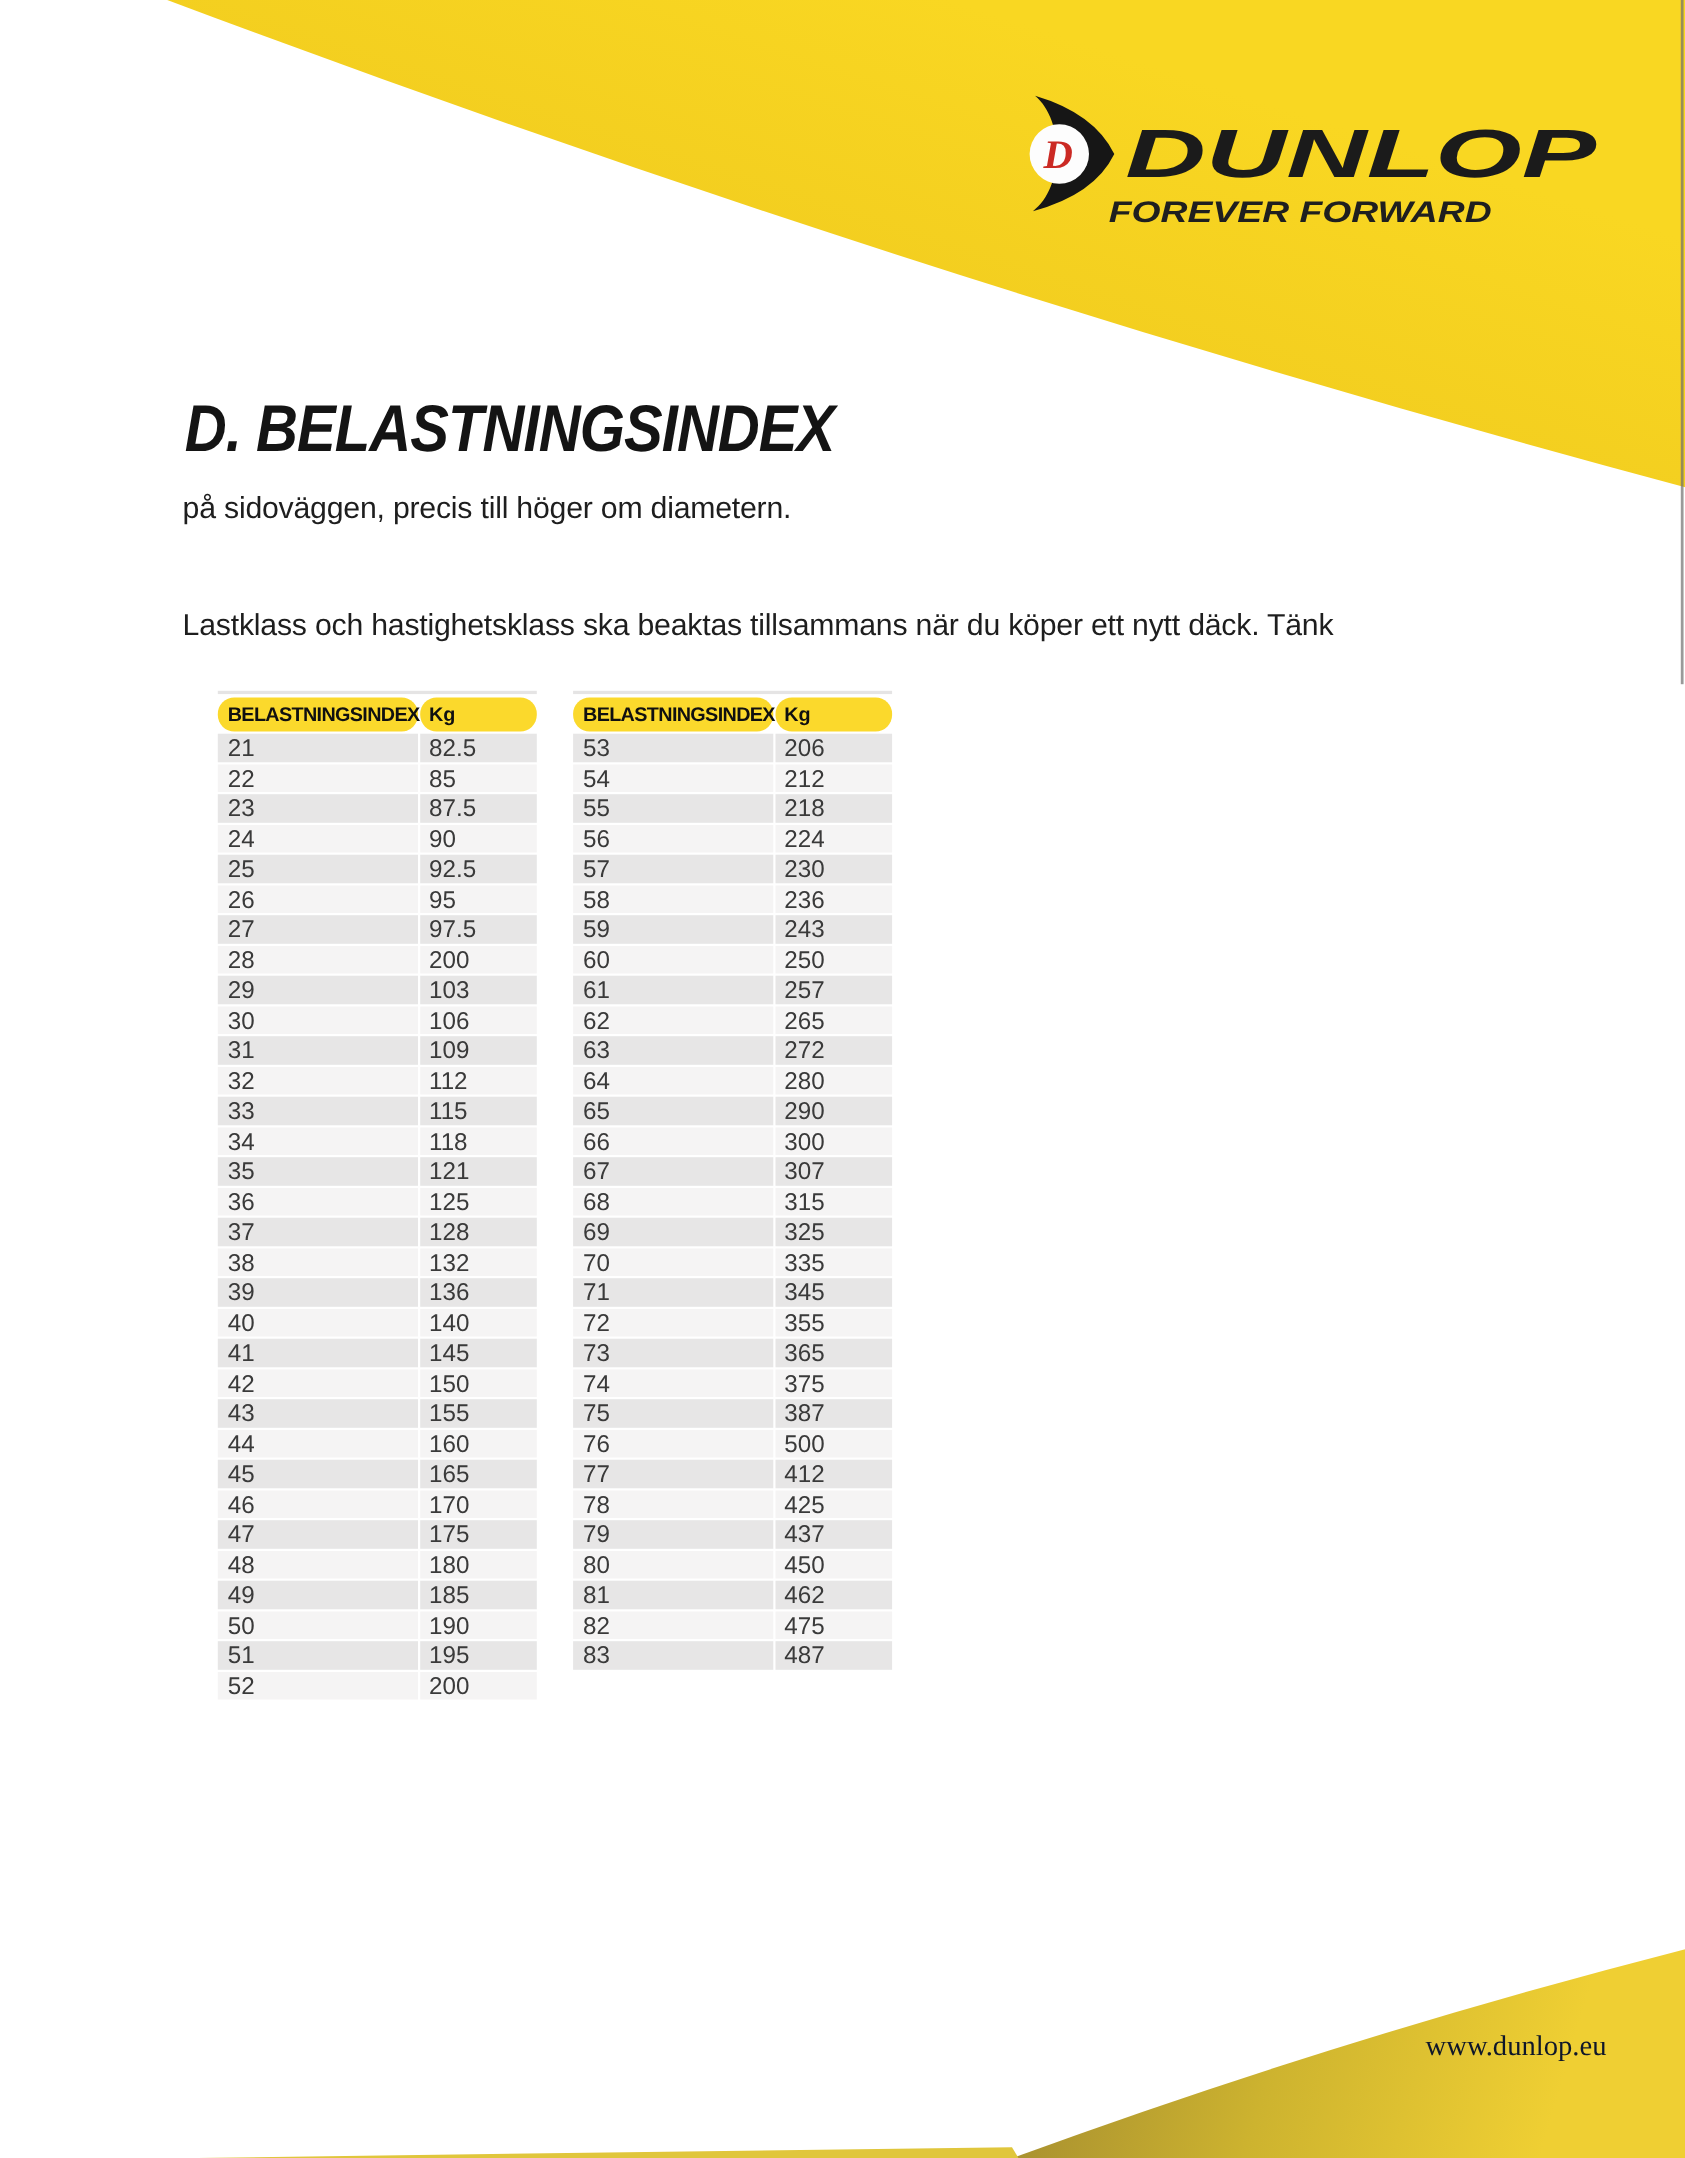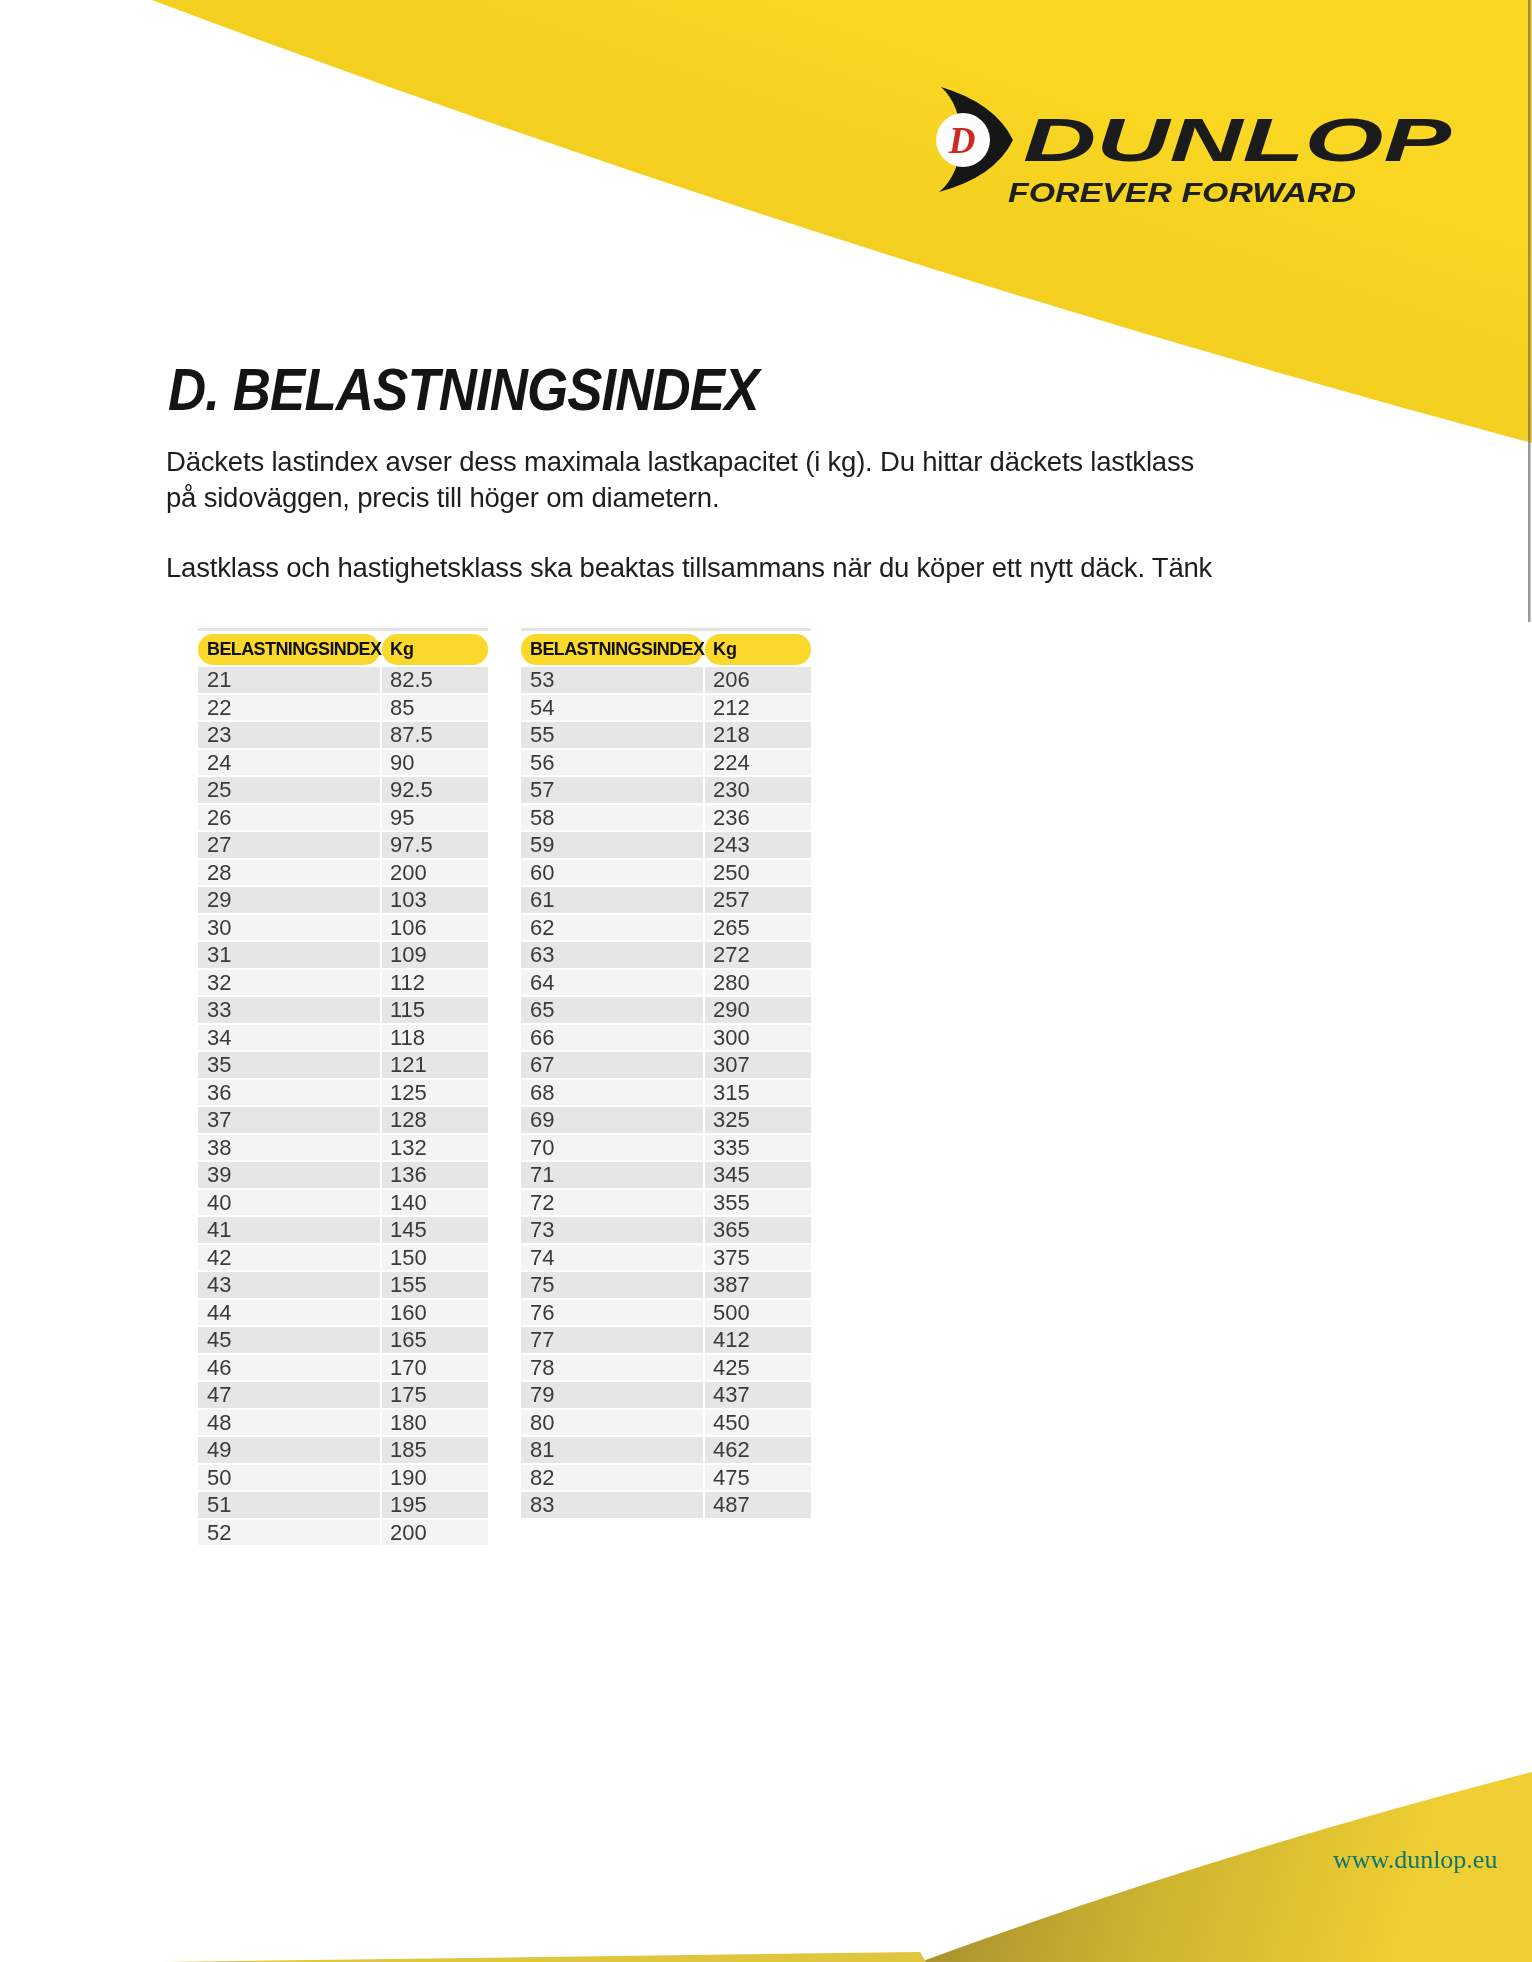--- a/index.html
+++ b/index.html
@@ -33,23 +33,22 @@
   .th-kg { flex:1; padding-left:8px; font-size:18px; }
   .trow { display:flex; height:25.5px; margin-bottom:2px; }
   .tcell { line-height:25.5px; font-size:22px; color:#3a3a3a; }
   .tcell-index { width:173px; padding-left:9px; margin-right:2px; }
   .tcell-kg { flex:1; padding-left:8px; }
   .trow.dark  .tcell { background:#E7E6E6; }
   .trow.light .tcell { background:#F5F4F4; }
 
   .footer-link {
     position:absolute; left:1296px; top:1845px;
-    font-family:"Liberation Serif", serif; font-size:26px; color:#0f766e;
+    font-family:"Liberation Serif", serif; font-size:26px; color:#0f172a;
     white-space:nowrap;
-    margin-left:37px;
   }
 </style>
 </head>
 <body>
 
 <div class="page">
 
   <svg class="deco-svg" viewBox="0 0 1532 1962">
     <defs>
       <linearGradient id="bandTop" gradientUnits="userSpaceOnUse" x1="1050" y1="60" x2="900" y2="520">
@@ -77,21 +76,20 @@
       <circle cx="963" cy="140" r="27" fill="#FDFDFD"></circle>
       <text x="962" y="153" text-anchor="middle" font-family="Liberation Serif, serif" font-size="37" font-weight="bold" font-style="italic" fill="#CB2A24">D</text>
       <text x="1023" y="161" font-family="Liberation Sans, sans-serif" font-size="62" font-weight="bold" font-style="italic" fill="#1b1b1b" textLength="428" lengthAdjust="spacingAndGlyphs">DUNLOP</text>
       <text x="1008" y="202" font-family="Liberation Sans, sans-serif" font-size="27" font-weight="bold" font-style="italic" fill="#1f1f1f" textLength="348" lengthAdjust="spacingAndGlyphs">FOREVER FORWARD</text>
     </g>
   </svg>
 
   <div class="doc-title">D. BELASTNINGSINDEX</div>
 
   <div class="para para-1">
-    <span>Däckets lastindex avser dess maximala lastkapacitet (i kg). Du hittar däckets lastklass</span>
     <span>på sidoväggen, precis till höger om diametern.</span>
   </div>
   <div class="para para-2">
     <span>Lastklass och hastighetsklass ska beaktas tillsammans när du köper ett nytt däck. Tänk</span>
   </div>
 
   <div class="load-table table-left">
     <div class="thead">
       <div class="thcell th-index">BELASTNINGSINDEX</div>
       <div class="thcell th-kg">Kg</div>

